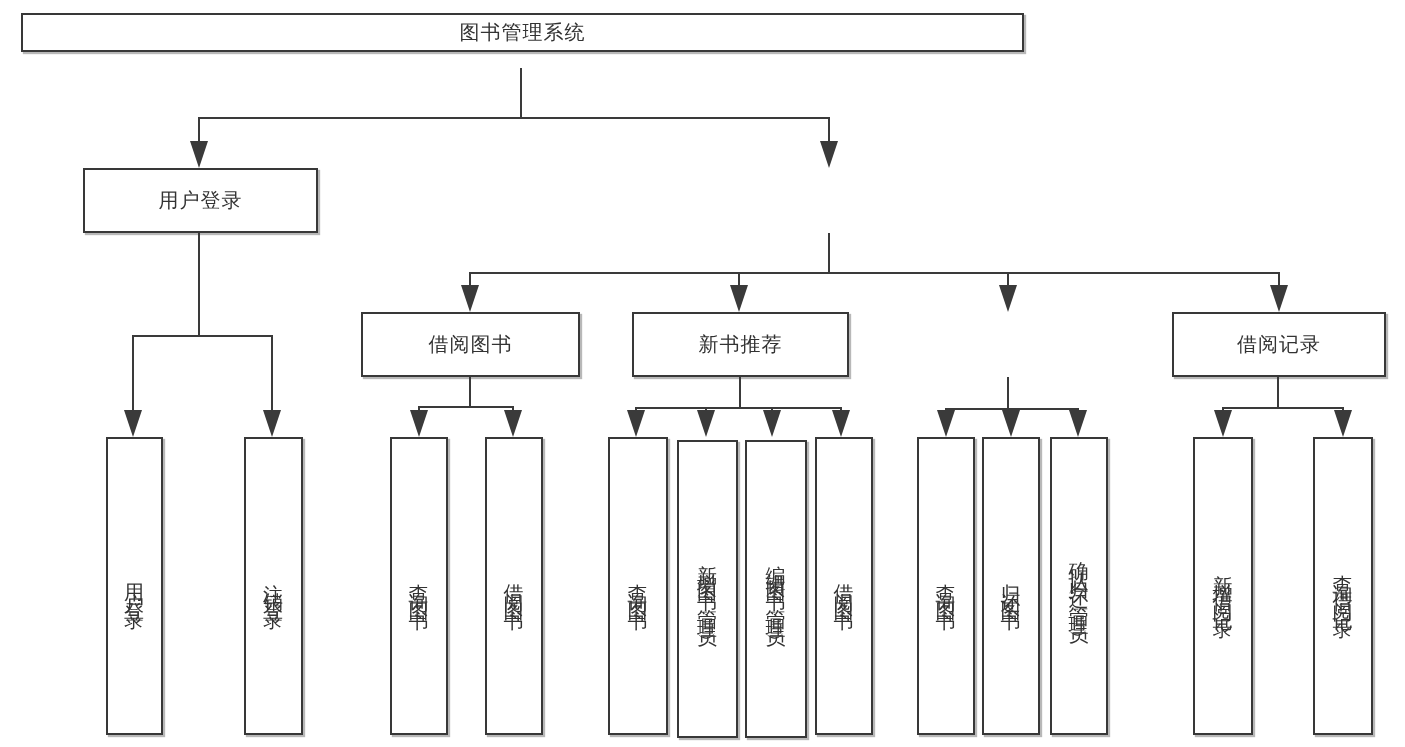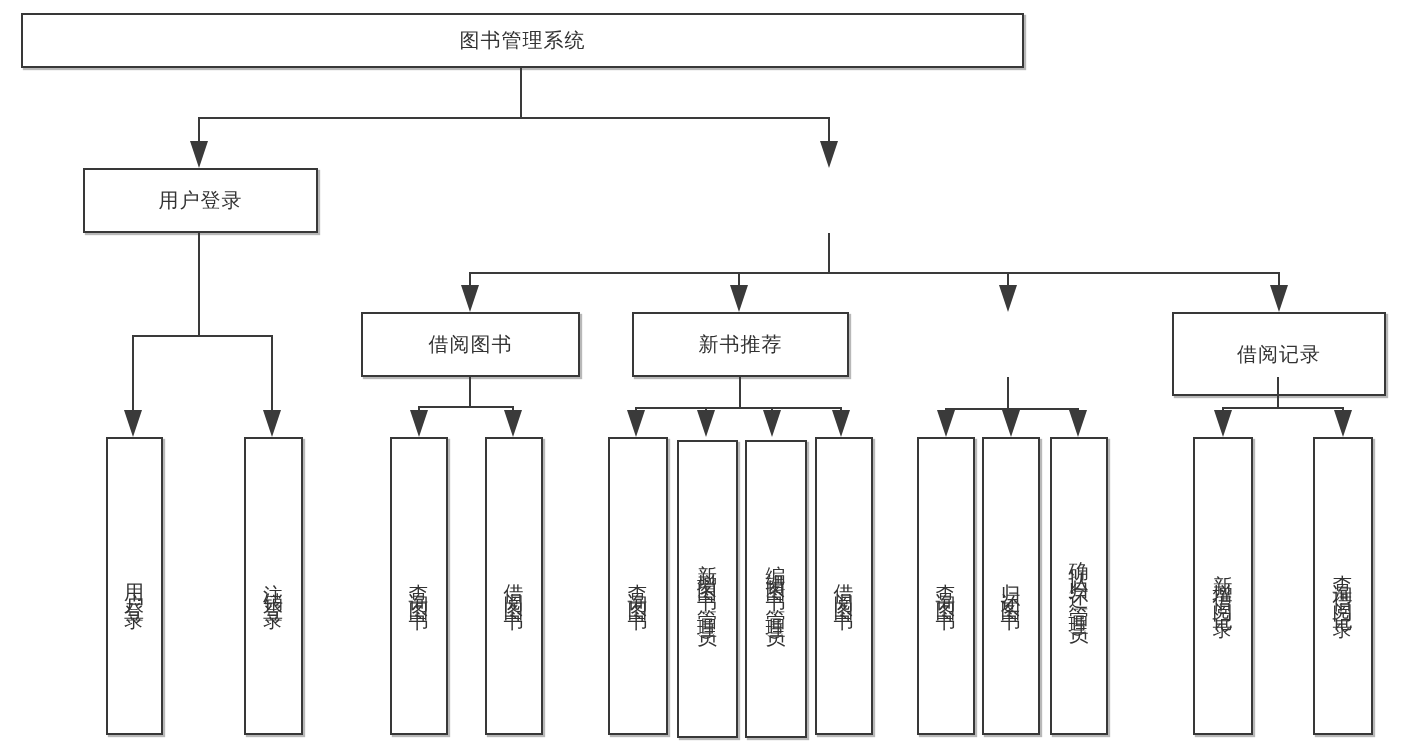--- a/index.html
+++ b/index.html
@@ -48,35 +48,35 @@
     font-size:18px;
     color:#c9c9c9;
     white-space:nowrap;
   }
 </style>
 </head>
 <body>
 
 <div id="stage">
 
-  <div class="node" style="left:21px;top:13px;width:1003px;height:55px;">
+  <div class="node" style="left:21px;top:13px;width:1003px;height:39px;">
     <span class="hlabel">图书管理系统</span>
   </div>
 
   <div class="node" style="left:83px;top:168px;width:235px;height:65px;">
     <span class="hlabel">用户登录</span>
   </div>
 
   <div class="node" style="left:361px;top:312px;width:219px;height:65px;">
     <span class="hlabel">借阅图书</span>
   </div>
   <div class="node" style="left:632px;top:312px;width:217px;height:65px;">
     <span class="hlabel">新书推荐</span>
   </div>
-  <div class="node" style="left:1172px;top:312px;width:214px;height:84px;">
+  <div class="node" style="left:1172px;top:312px;width:214px;height:65px;">
     <span class="hlabel">借阅记录</span>
   </div>
 
   <div class="node leaf" style="left:106px;top:437px;width:57px;height:298px;">
     <span class="vlabel">用户登录</span>
   </div>
   <div class="node leaf" style="left:244px;top:437px;width:59px;height:298px;">
     <span class="vlabel">注销登录</span>
   </div>
 

